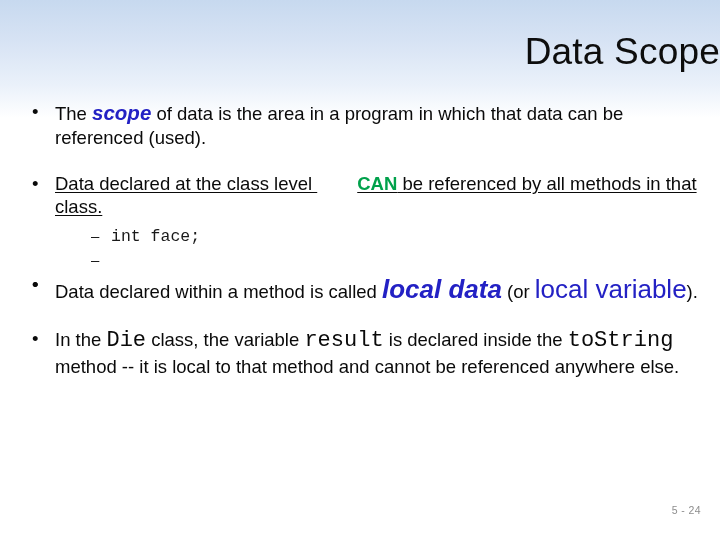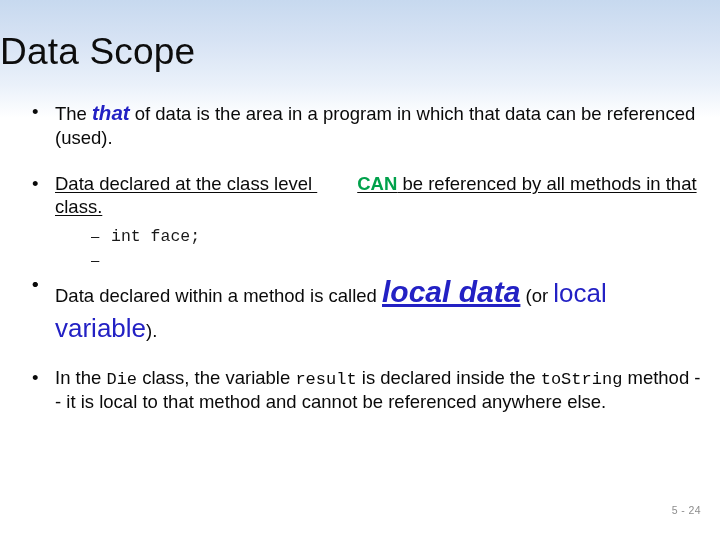--- a/index.html
+++ b/index.html
@@ -22,21 +22,21 @@
     background: linear-gradient(to bottom, #c7d9ef 0%, #d7e3f4 35%, #eaf1fa 72%, #ffffff 100%);
     background-repeat: no-repeat;
     background-size: 100% 118px;
     background-color: #ffffff;
   }
   .title {
     position: absolute;
     top: 32px;
     left: 0;
     width: 720px;
-    text-align: left;
+    text-align: right;
     font-size: 37px;
     font-weight: 400;
     letter-spacing: 0.2px;
     line-height: 1.1;
     color: #0d0d0d;
   }
   .body-area {
     position: absolute;
     top: 100px;
     left: 26px;
@@ -92,31 +92,30 @@
   }
   .kw-can {
     color: #00a14b;
     font-weight: bold;
     margin-left: 40px;
   }
   .kw-local-data {
     color: #2321c4;
     font-weight: bold;
     font-style: italic;
-    font-size: 30px;
-    text-decoration: underline;
+    font-size: 26px;
   }
   .kw-local-var {
     color: #2321c4;
     font-weight: normal;
     font-size: 26px;
   }
   .code {
     font-family: "Liberation Mono", monospace;
-    font-size: 17px;
+    font-size: 22px;
   }
   .page-num {
     position: absolute;
     right: 19px;
     bottom: 24px;
     font-size: 10.5px;
     color: #8d8d8d;
     letter-spacing: 0.4px;
     padding-left: 8px;
   }
@@ -125,21 +124,21 @@
 <body>
 
 <div class="slide">
 
   <div class="title">Data Scope</div>
 
   <div class="body-area">
 
     <div class="bullet b1">
       <span class="marker">•</span>
-      <span><span>The </span><span class="kw-scope">that</span><span> of data is the area in a program in which that data can be referenced (used).</span></span>
+      <span><span>The </span><span class="kw-scope">scope</span><span> of data is the area in a program in which that data can be referenced (used).</span></span>
     </div>
 
     <div class="bullet b2">
       <span class="marker">•</span>
       <span class="u"><span>Data declared at the class level </span><span class="kw-can">CAN</span><span> be referenced by all methods in that class.</span></span>
 
       <div class="sub-list">
         <div class="sub-item">
           <span class="dash">–</span>
           <span>int face;</span>

